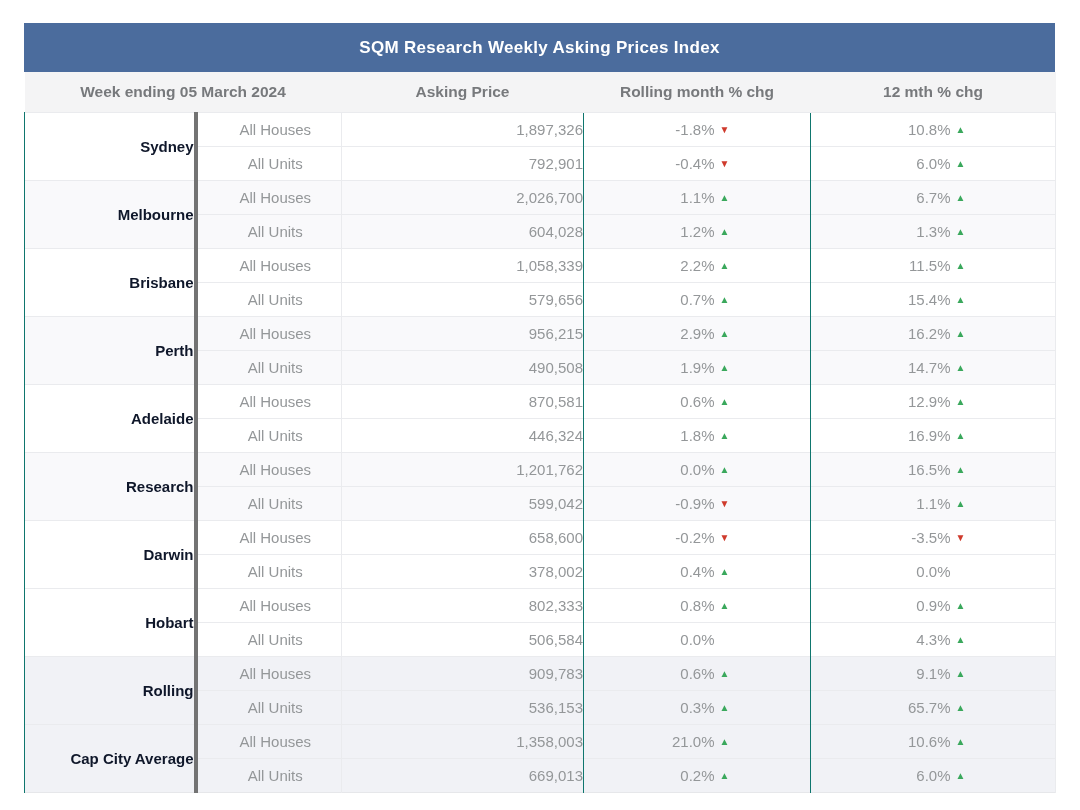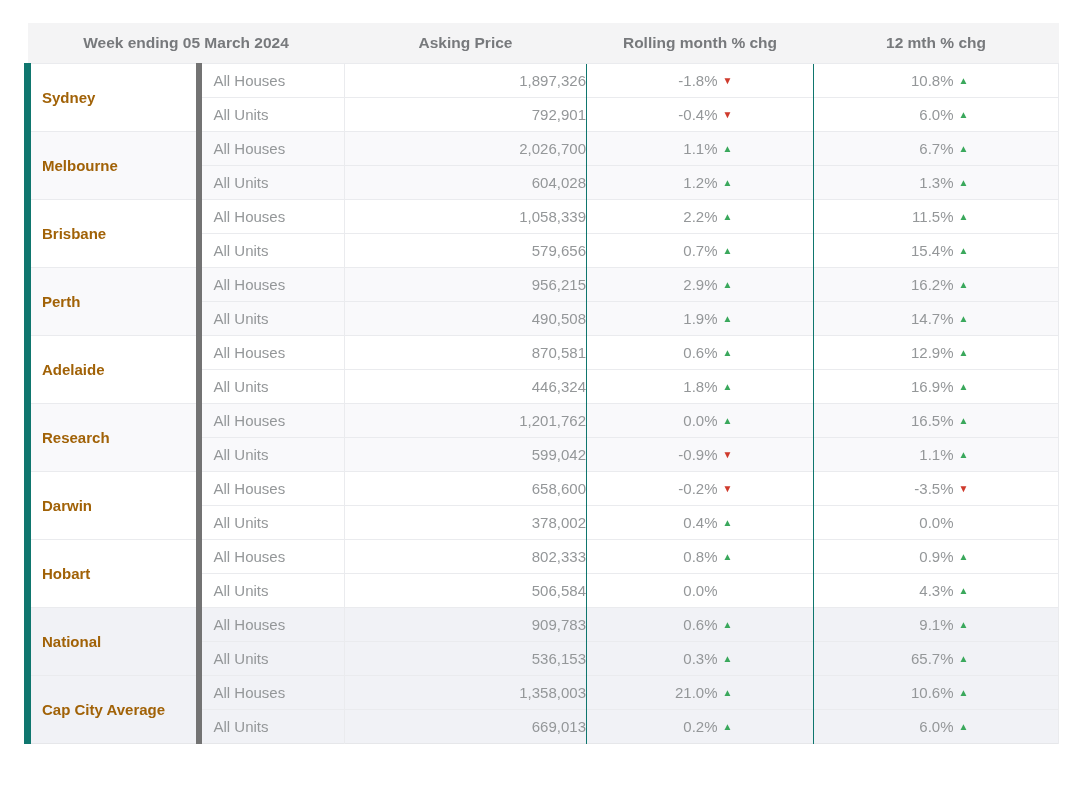--- a/index.html
+++ b/index.html
@@ -19,41 +19,42 @@
     background:#f4f4f5;height:40px;
     font-weight:700;color:#77797c;font-size:15.5px;text-align:center;
     padding:0;
   }
   tbody td{
     height:33px;padding:0;
     border-top:1px solid #eaebee;
     font-size:15px;color:#949799;font-weight:400;
   }
   tbody td.region{
-    text-align:left;padding-left:11px;
-    color:#a16207;font-weight:600;
-    border-left:7px solid #0f766e;
+    text-align:right;padding-left:11px;
+    color:#0f172a;font-weight:600;
+    border-left:1px solid #0f766e;
   }
-  tbody td.ptype{text-align:left;padding-left:12px;border-left:6px solid #737373;}
+  tbody td.ptype{text-align:center;padding-left:12px;border-left:4px solid #737373;}
   tbody td.num{text-align:right;border-left:1px solid #eaebee;}
   tbody td.pct{border-left:1px solid #0f766e;}
   tbody td.lastcol{border-right:1px solid #eaebee;}
   tbody tr.shade-light td{background:#f9f9fb;}
   tbody tr.shade-gray td{background:#f1f2f6;}
   table{border-bottom:1px solid #e6e7ea;}
   .pctwrap{display:flex;align-items:center;justify-content:center;}
   .val{display:inline-block;min-width:54px;text-align:right;}
   .arr{display:inline-block;width:14px;margin-left:5px;font-size:10px;text-align:left;line-height:1;}
   .arr.up{color:#3aa85c;}
   .arr.down{color:#cf3a2c;}
 </style>
 </head>
 <body>
 
 <div class="table-wrap">
+  <div class="title-bar">SQM Research Weekly Asking Prices Index</div>
   <table>
     <colgroup>
       <col style="width:171px">
         <col style="width:146px">
         <col style="width:242px">
         <col style="width:227px">
         <col style="width:245px">
     </colgroup>
     <thead>
       <tr>
@@ -322,21 +323,21 @@
             </span>
           </td>
           <td class="pct lastcol">
             <span class="pctwrap">
               <span class="val">4.3%</span>
               <span class="arr up">▲</span>
             </span>
           </td>
         </tr>
         <tr class="shade-gray">
-          <td class="region" rowspan="2">National</td>
+          <td class="region" rowspan="2">Rolling</td>
           <td class="ptype">All Houses</td>
           <td class="num">909,783</td>
           <td class="pct">
             <span class="pctwrap">
               <span class="val">0.6%</span>
               <span class="arr up">▲</span>
             </span>
           </td>
           <td class="pct lastcol">
             <span class="pctwrap">

